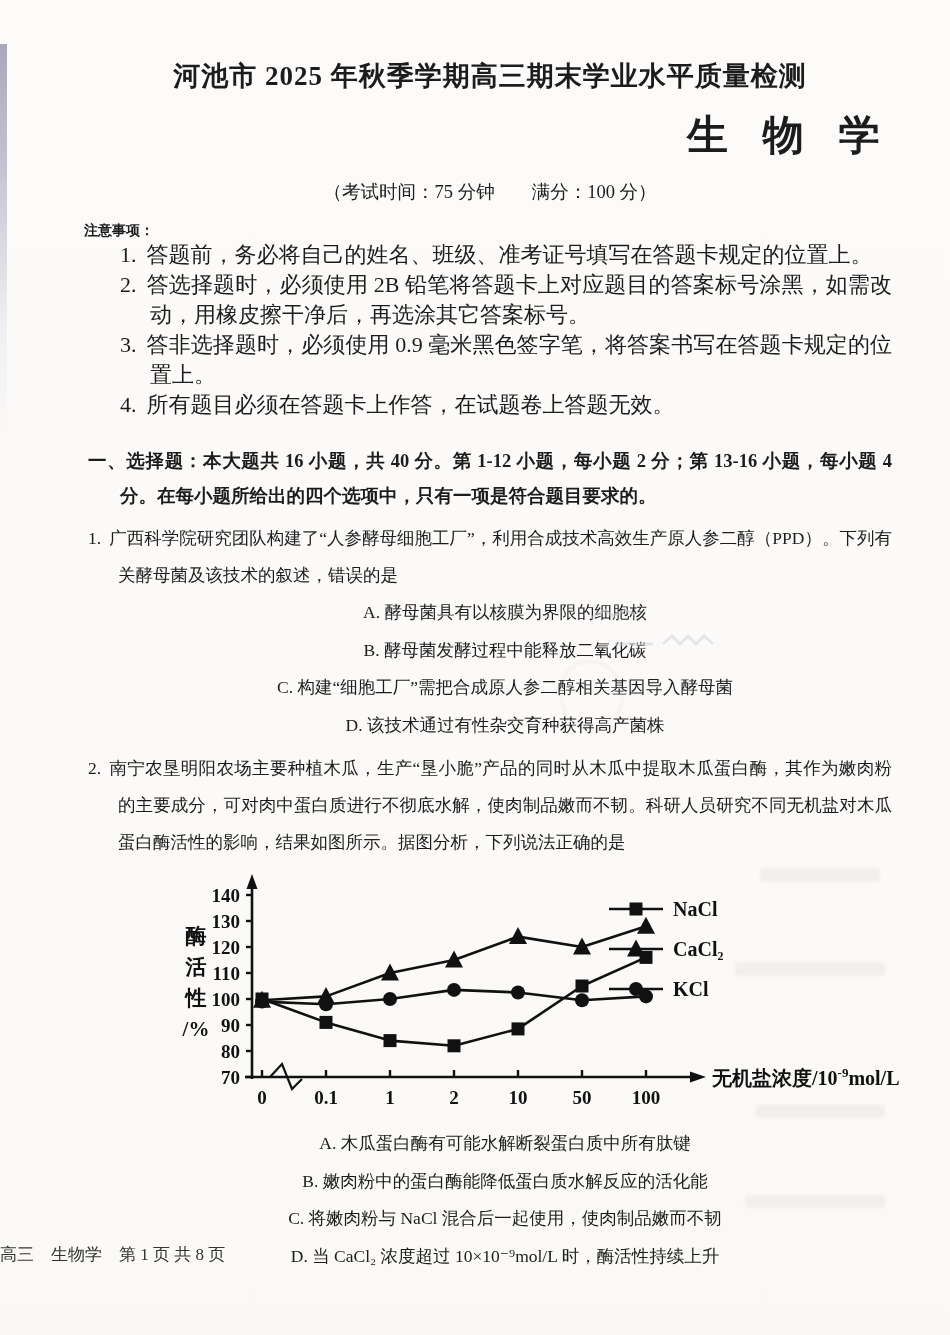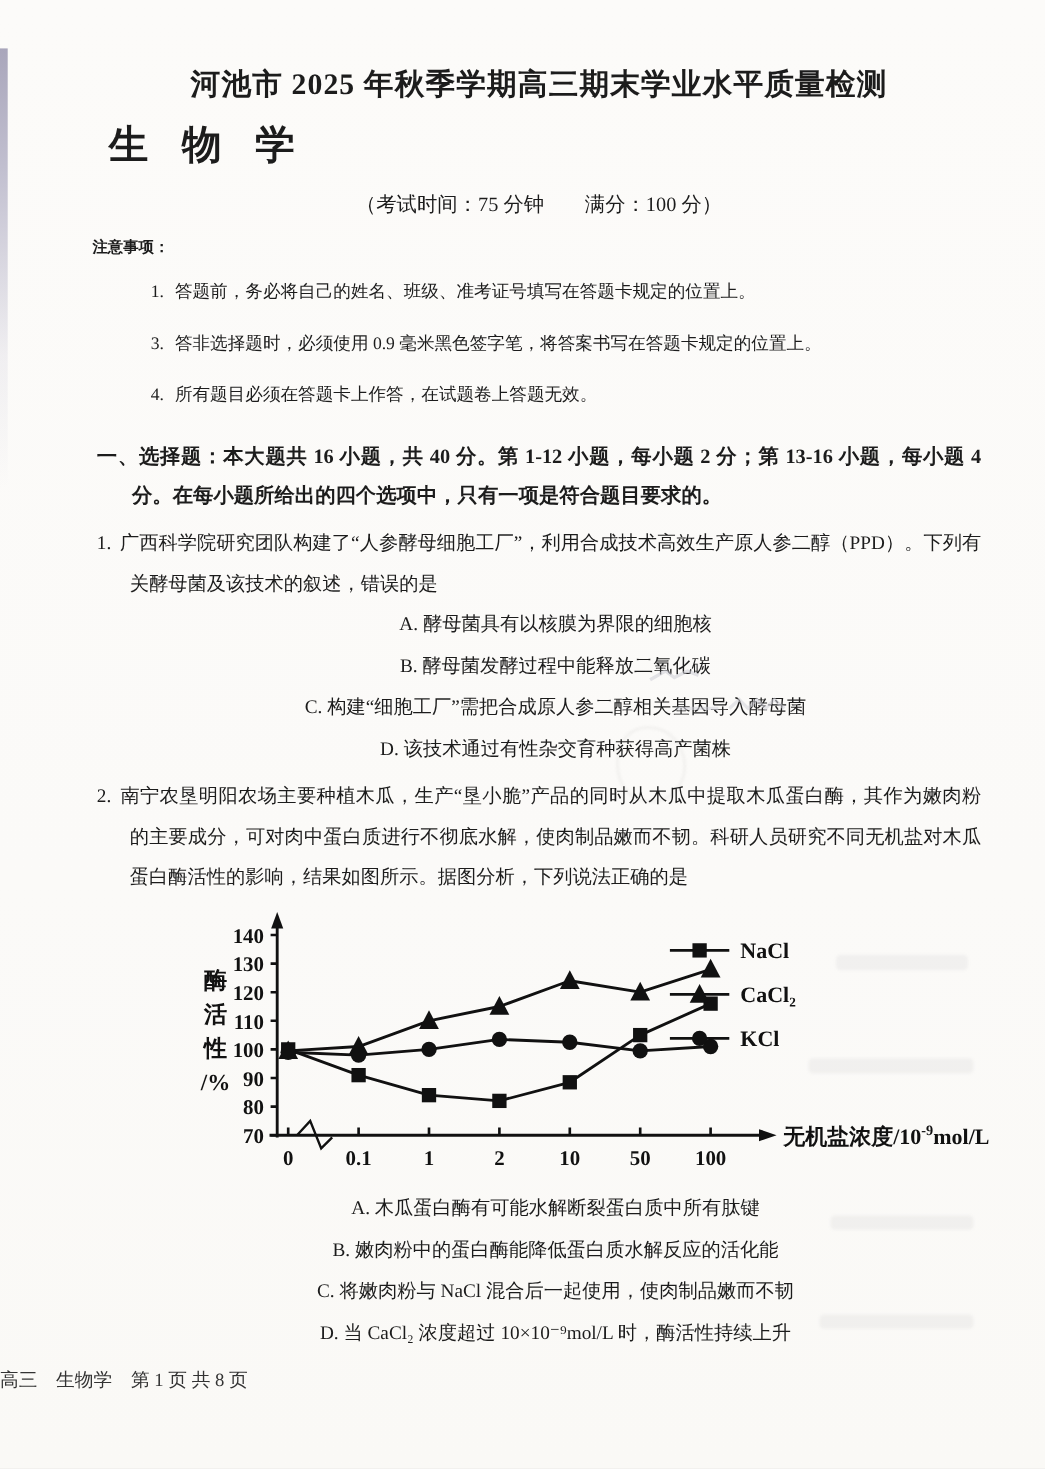--- a/index.html
+++ b/index.html
@@ -18,25 +18,25 @@
   .edge-strip{
     position:absolute;left:0;top:44px;width:7px;height:400px;
     background:linear-gradient(180deg,#a9a6bb 0%,#c2c0d0 28%,rgba(205,203,218,0.25) 70%,rgba(205,203,218,0) 100%);
   }
   .bleed{position:absolute;opacity:.55;pointer-events:none;}
   .bleed-blob{position:absolute;background:rgba(90,90,100,.06);filter:blur(1.5px);border-radius:4px;pointer-events:none;}
   .bleed-ring{position:absolute;width:58px;height:64px;border:3px solid rgba(90,90,100,.05);border-radius:45% 55% 50% 50%;filter:blur(1px);pointer-events:none;}
   .content{padding:58px 58px 0 88px;}
   
   .exam-title{margin:0;text-align:center;font-size:27px;font-weight:bold;letter-spacing:1px;}
-  .subject-title{margin:14px 0 0;text-align:left;font-size:36px;font-weight:bold;letter-spacing:.30em;text-indent:.30em;}
+  .subject-title{margin:14px 0 0;text-align:right;font-size:41px;font-weight:bold;letter-spacing:.30em;text-indent:.30em;}
   .exam-info{margin:16px 0 0;text-align:center;font-size:18.5px;}
   
   .notice-title{margin:18px 0 0 -4px;font-size:14px;font-weight:bold;}
-  .notice{margin:17px;font-size:16px;line-height:30px;text-align:justify;padding-left:62px;text-indent:-30px;}
+  .notice{margin:0;font-size:22px;line-height:30px;text-align:justify;padding-left:62px;text-indent:-30px;}
   .n-num{margin-right:10px;}
   
   .section-heading{margin:24px 0 0;font-size:18.5px;font-weight:bold;line-height:35px;text-align:justify;padding-left:32px;text-indent:-32px;}
   
   .question{margin:0;}
   .q-stem{margin:6px 0 0;font-size:17.5px;line-height:37px;text-align:justify;padding-left:30px;text-indent:-30px;}
   .q-num{margin-right:8px;}
   .option{margin:0 0 0 30px;font-size:17.5px;line-height:37.5px;text-align:center;}
   
   .chart-row{margin:8px 0 4px 56px;width:790px;height:252px;}
@@ -70,20 +70,21 @@
 
     <header>
       <h1 class="exam-title">河池市 2025 年秋季学期高三期末学业水平质量检测</h1>
       <h2 class="subject-title">生 物 学</h2>
       <p class="exam-info">（考试时间：75 分钟　　满分：100 分）</p>
     </header>
 
     <section>
       <p class="notice-title">注意事项：</p>
       <p class="notice"><span class="n-num">1.</span><span>答题前，务必将自己的姓名、班级、准考证号填写在答题卡规定的位置上。</span></p>
+      <p class="notice"><span class="n-num">2.</span><span>答选择题时，必须使用 2B 铅笔将答题卡上对应题目的答案标号涂黑，如需改动，用橡皮擦干净后，再选涂其它答案标号。</span></p>
       <p class="notice"><span class="n-num">3.</span><span>答非选择题时，必须使用 0.9 毫米黑色签字笔，将答案书写在答题卡规定的位置上。</span></p>
       <p class="notice"><span class="n-num">4.</span><span>所有题目必须在答题卡上作答，在试题卷上答题无效。</span></p>
     </section>
 
     <p class="section-heading">一、选择题：本大题共 16 小题，共 40 分。第 1-12 小题，每小题 2 分；第 13-16 小题，每小题 4 分。在每小题所给出的四个选项中，只有一项是符合题目要求的。</p>
 
     <article class="question">
       <p class="q-stem"><span class="q-num">1.</span><span>广西科学院研究团队构建了“人参酵母细胞工厂”，利用合成技术高效生产原人参二醇（PPD）。下列有关酵母菌及该技术的叙述，错误的是</span></p>
       <p class="option">A. 酵母菌具有以核膜为界限的细胞核</p>
       <p class="option">B. 酵母菌发酵过程中能释放二氧化碳</p>

